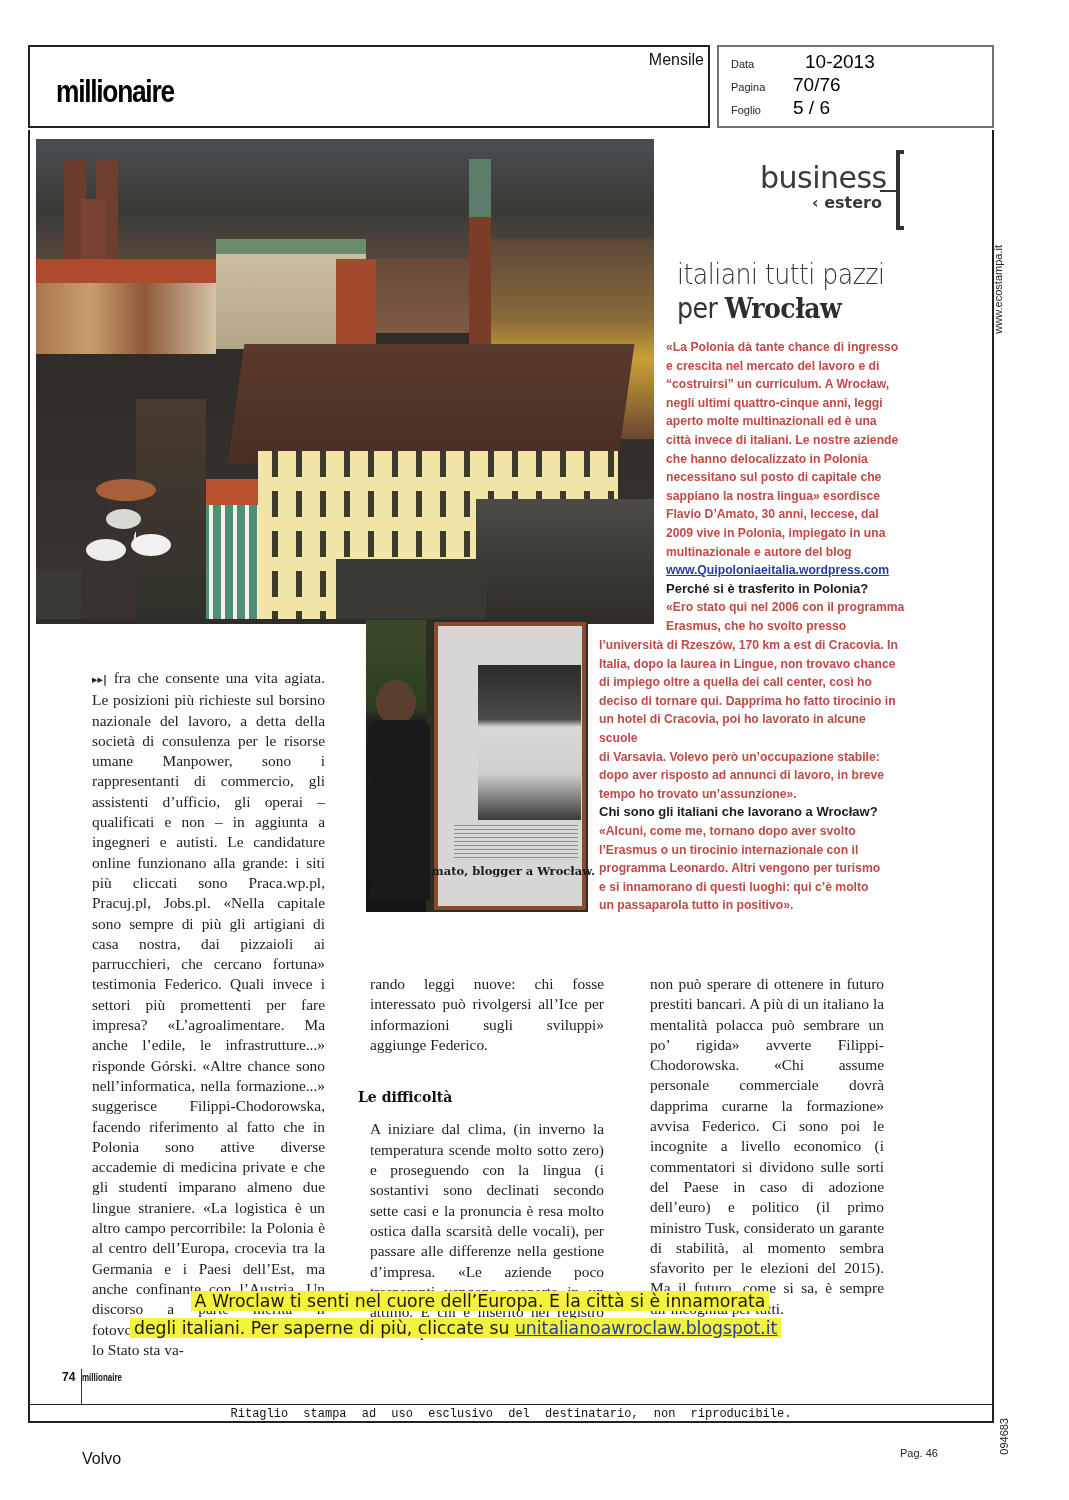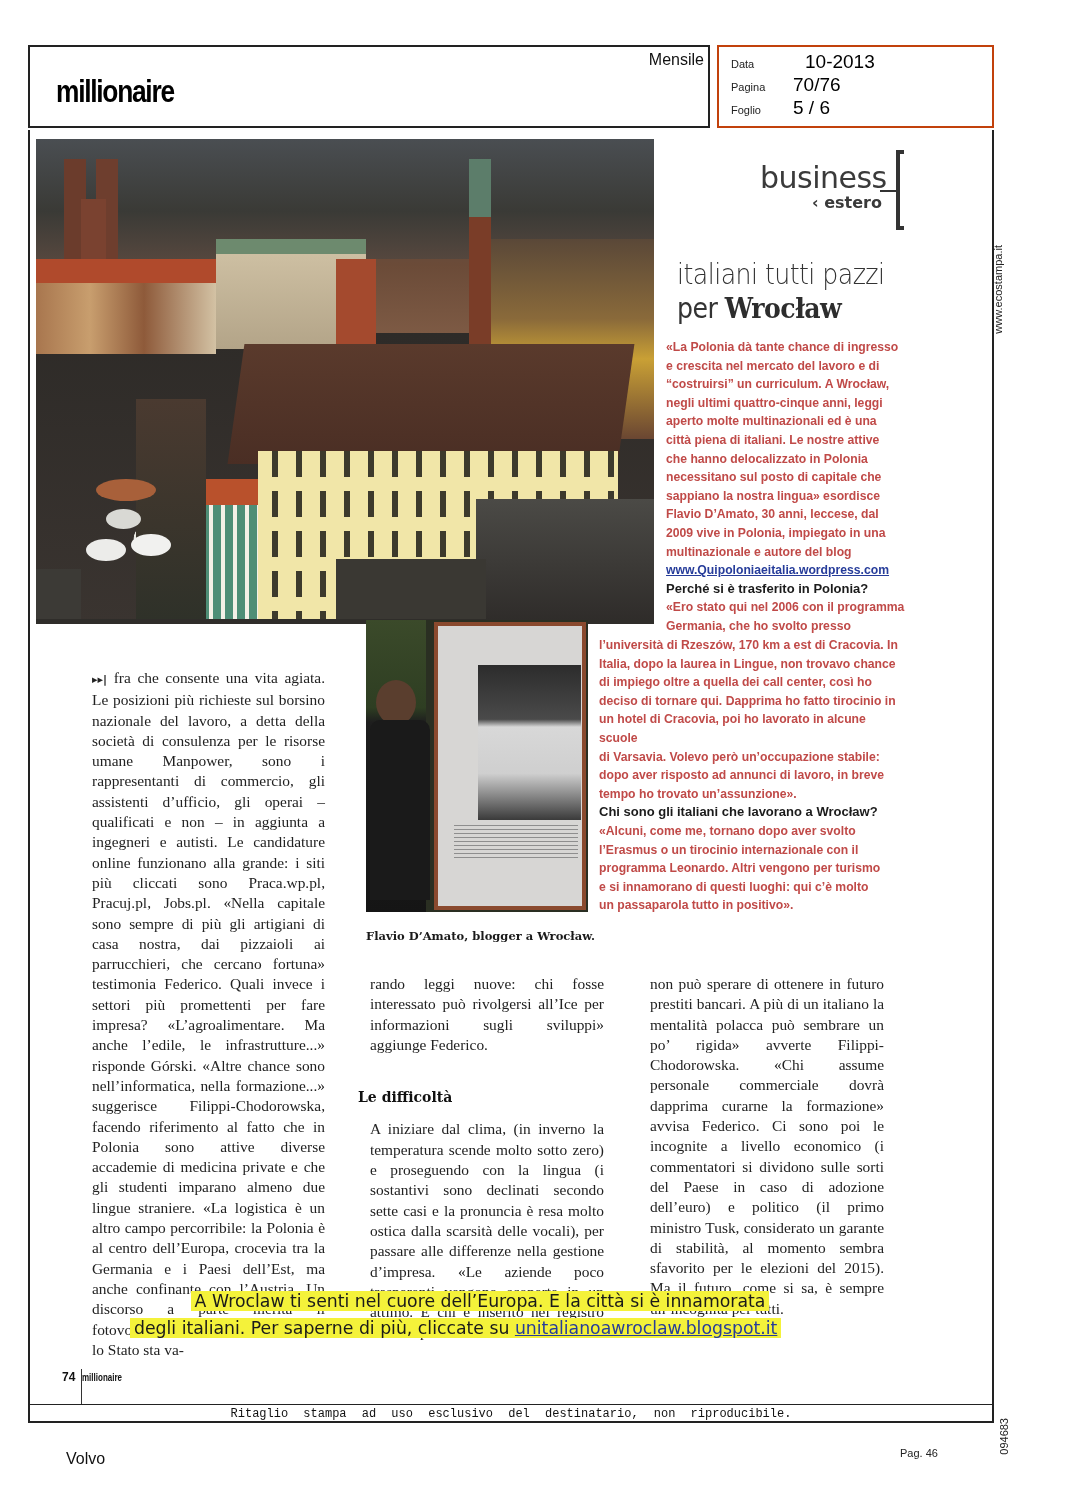--- a/index.html
+++ b/index.html
@@ -2,21 +2,21 @@
 <html><head>
 <meta charset="utf-8">
 <style>
   html, body { margin: 0; padding: 0; background: #ffffff; }
   body { width: 1069px; height: 1500px; position: relative; overflow: hidden; font-family: "Liberation Sans", sans-serif; color: #111; }
 
   .abs { position: absolute; }
 
   
   .hdr-left { left: 28px; top: 45px; width: 682px; height: 83px; border: 2px solid #222; box-sizing: border-box; }
-  .hdr-right { left: 717px; top: 45px; width: 277px; height: 83px; border: 2px solid #c2410c; box-sizing: border-box; }
+  .hdr-right { left: 717px; top: 45px; width: 277px; height: 83px; border: 2px solid #737373; box-sizing: border-box; }
   .logo { position: absolute; left: 26px; top: 27px; font-family: "Liberation Sans", sans-serif; font-weight: 900; font-size: 31px; letter-spacing: -1.5px; transform: scaleX(0.85); transform-origin: left top; color: #000; }
   .freq { position: absolute; right: 4px; top: 4px; font-size: 16px; color: #111; }
   .meta-row { position: absolute; left: 12px; display: flex; align-items: baseline; }
   .meta-label { width: 62px; font-size: 11px; color: #222; }
   .meta-val { font-size: 19px; color: #000; }
 
   
   .main-frame { left: 28px; top: 130px; width: 966px; height: 1293px; border: 2px solid #222; border-top: none; box-sizing: border-box; }
   .footer-band { left: 28px; top: 1404px; width: 966px; height: 19px; border-top: 1.5px solid #222; box-sizing: border-box; font-family: "Liberation Mono", monospace; font-size: 12px; text-align: center; line-height: 18px; word-spacing: 8px; }
 
@@ -46,31 +46,31 @@
 
   .cond { font-family: "Liberation Sans", sans-serif; font-weight: bold; font-size: 12.2px; line-height: 18.6px; transform-origin: left top; }
   .red { color: #c04a48; }
   .q { color: #1b1b1b; font-size: 13px; }
   .link { color: #263c9a; text-decoration: underline; }
 
   .serif-col { font-family: "Liberation Serif", serif; font-size: 15.4px; line-height: 20.3px; color: #222; text-align: justify; }
   .serif-col p { margin: 12px; }
   .subhead { font-family: "DejaVu Serif", serif; font-weight: 900; font-size: 14px; color: #111; }
 
-  .caption { left: 366px; top: 929px; font-family: "DejaVu Serif", serif; font-weight: bold; font-size: 11.5px; color: #1a1a1a; }
+  .caption { left: 366px; top: 864px; font-family: "DejaVu Serif", serif; font-weight: bold; font-size: 11.5px; color: #1a1a1a; }
 
   .hl-box { left: 120px; top: 1288px; width: 720px; }
   .hl-line { display: inline; background: #f4f23a; font-family: "DejaVu Sans", sans-serif; font-size: 17.3px; color: #1a1a1a; line-height: 27px; padding: 0 4px; }
   .hl-link { color: #263c9a; text-decoration: underline; }
 
   .folio { left: 62px; top: 1370px; font-size: 10px; color: #111; }
   .folio b { font-size: 12px; font-weight: 900; }
   .folio-rule { left: 81px; top: 1369px; width: 1px; height: 35px; background: #333; }
 
-  .client { left: 66px; top: 1450px; font-size: 16px; color: #111; }
+  .client { left: 82px; top: 1450px; font-size: 16px; color: #111; }
   .pageno { left: 900px; top: 1447px; font-size: 11px; color: #222; }
 </style>
 </head>
 <body>
 
 <div class="abs hdr-left">
   <div class="logo">millionaire</div>
   <div class="freq">Mensile</div>
 </div>
 <div class="abs hdr-right">
@@ -156,31 +156,31 @@
 <div class="abs title2">
   <span>per </span><b>Wrocław</b>
 </div>
 
 <div class="abs cond red" style="left:666px; top:338px; width:240px;">
   <div>«La Polonia dà tante chance di ingresso</div>
   <div>e crescita nel mercato del lavoro e di</div>
   <div>“costruirsi” un curriculum. A Wrocław,</div>
   <div>negli ultimi quattro-cinque anni, leggi</div>
   <div>aperto molte multinazionali ed è una</div>
-  <div>città piena di italiani. Le nostre attive</div>
+  <div>città invece di italiani. Le nostre aziende</div>
   <div>che hanno delocalizzato in Polonia</div>
   <div>necessitano sul posto di capitale che</div>
   <div>sappiano la nostra lingua» esordisce</div>
   <div>Flavio D’Amato, 30 anni, leccese, dal</div>
   <div>2009 vive in Polonia, impiegato in una</div>
   <div>multinazionale e autore del blog</div>
   <div class="link">www.Quipoloniaeitalia.wordpress.com</div>
   <div class="q">Perché si è trasferito in Polonia?</div>
   <div>«Ero stato qui nel 2006 con il programma</div>
-  <div>Germania, che ho svolto presso</div>
+  <div>Erasmus, che ho svolto presso</div>
 </div>
 
 <div class="abs cond red" style="left:599px; top:636px; width:300px;">
   <div>l’università di Rzeszów, 170 km a est di Cracovia. In</div>
   <div>Italia, dopo la laurea in Lingue, non trovavo chance</div>
   <div>di impiego oltre a quella dei call center, così ho</div>
   <div>deciso di tornare qui. Dapprima ho fatto tirocinio in</div>
   <div>un hotel di Cracovia, poi ho lavorato in alcune scuole</div>
   <div>di Varsavia. Volevo però un’occupazione stabile:</div>
   <div>dopo aver risposto ad annunci di lavoro, in breve</div>

